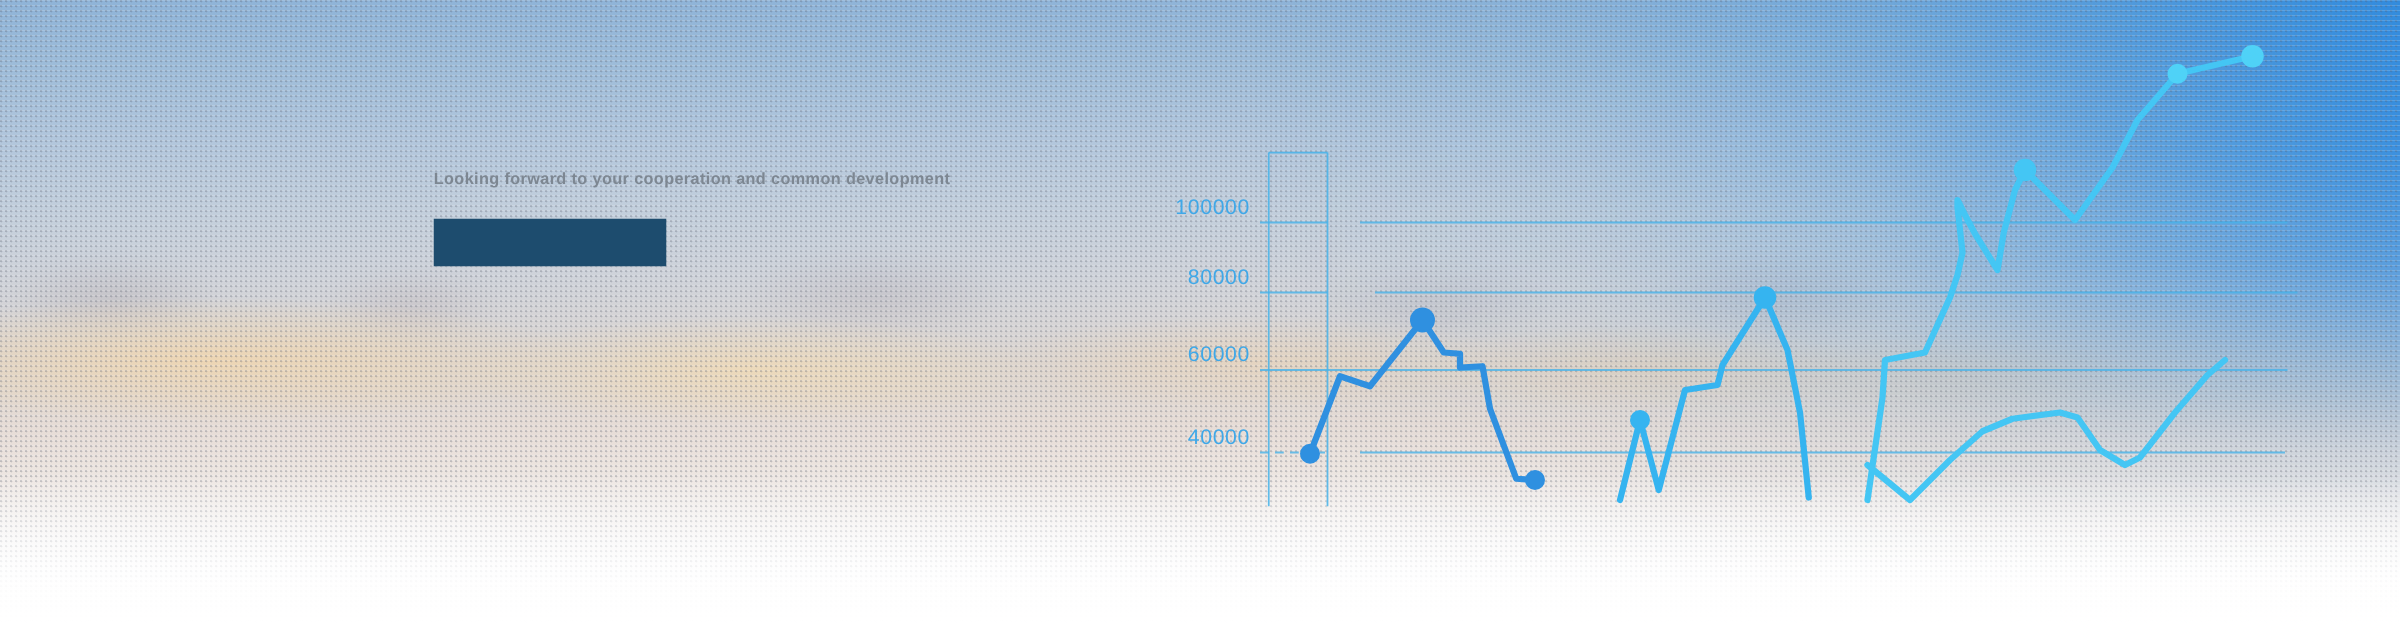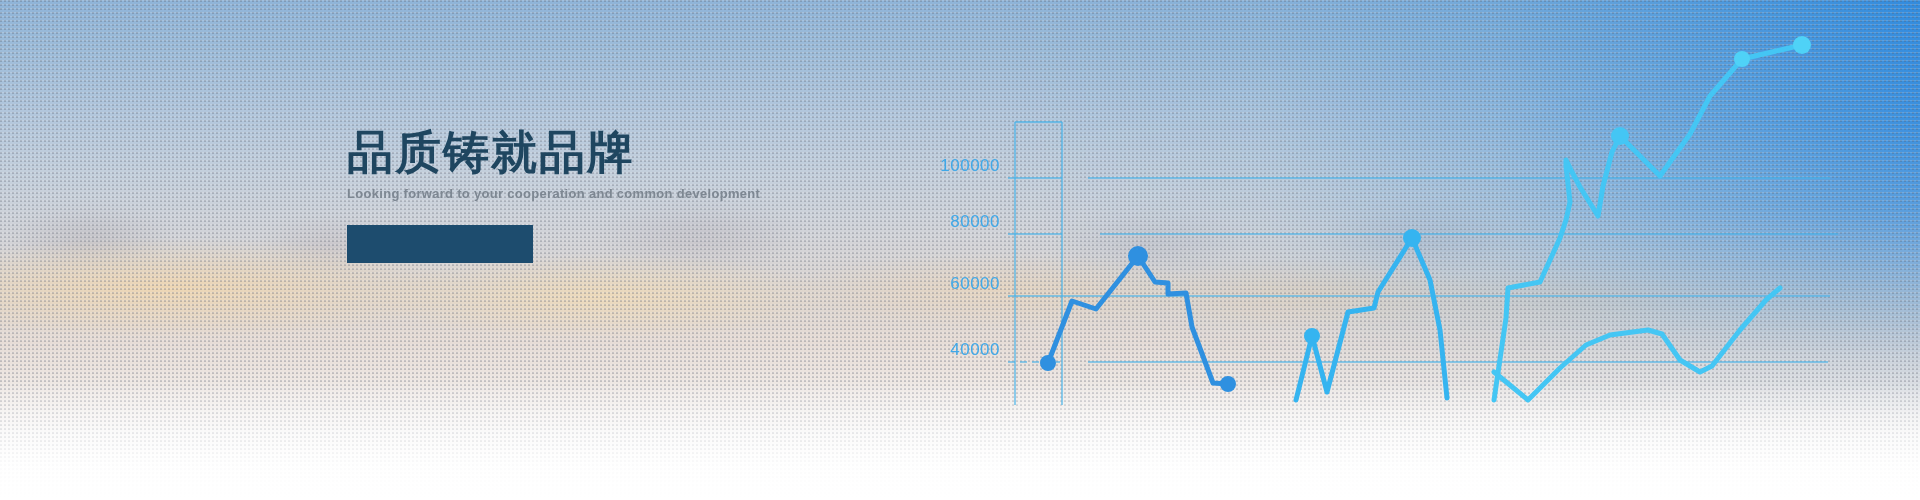--- a/index.html
+++ b/index.html
@@ -237,18 +237,17 @@
       <g id="ticks-group">
           <text x="1000" y="171" text-anchor="end" class="axis-label">100000</text>
           <text x="1000" y="227" text-anchor="end" class="axis-label">80000</text>
           <text x="1000" y="289" text-anchor="end" class="axis-label">60000</text>
           <text x="1000" y="355" text-anchor="end" class="axis-label">40000</text>
         </g>
     </svg>
   </div>
 
   <div class="copy">
-    <h1 class="headline">品质铸就品牌</h1>
     <p class="subhead-en">Looking forward to your cooperation and common development</p>
     <button class="cta"></button>
   </div>
 
 </div>
 
 </body></html>

